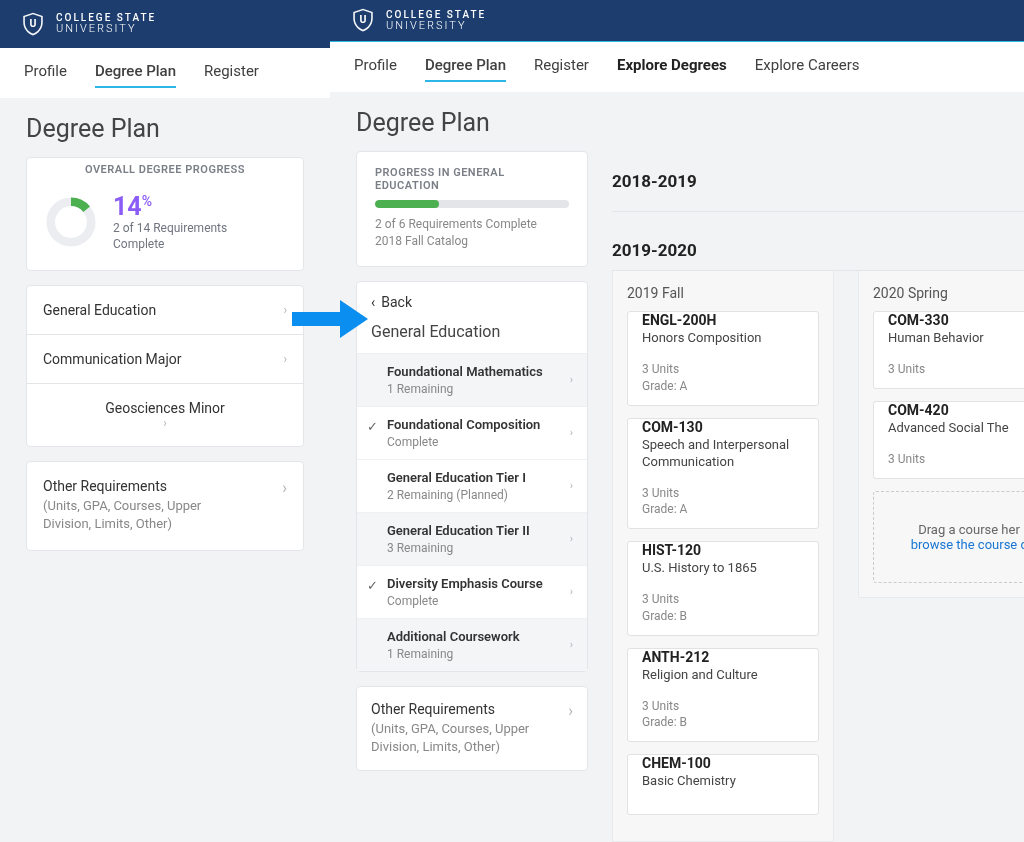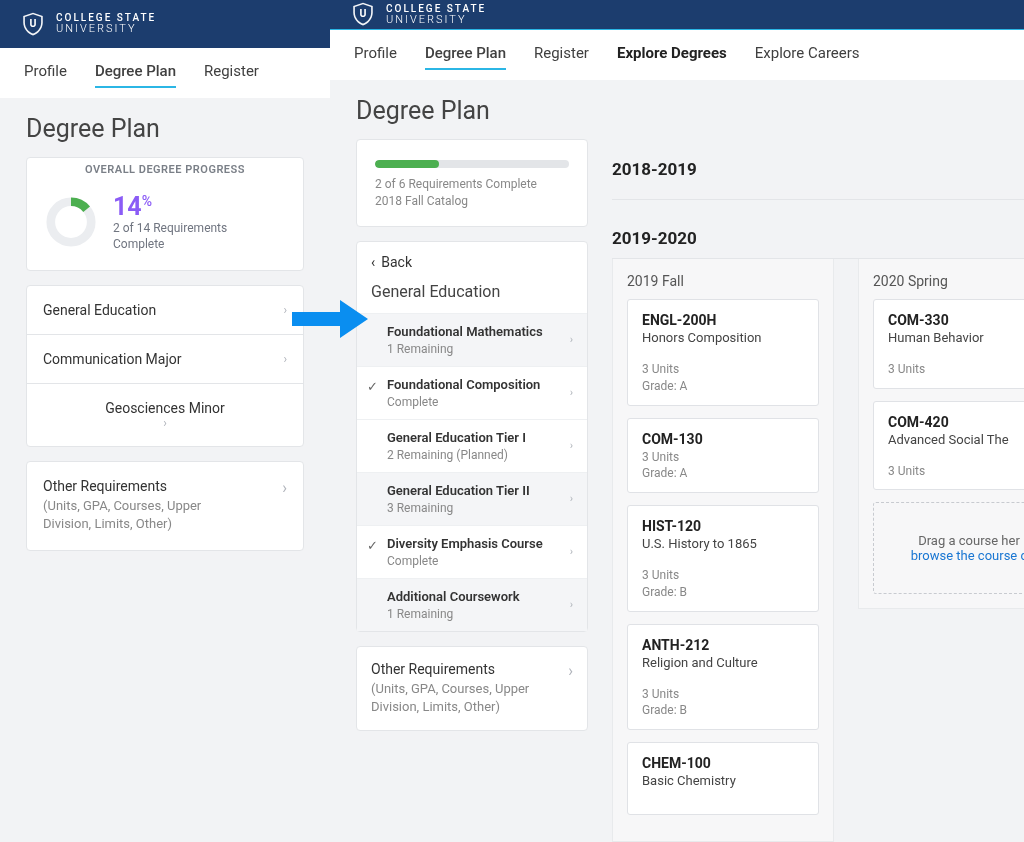--- a/index.html
+++ b/index.html
@@ -139,21 +139,21 @@
 .check-mark { position: absolute; left: 10px; top: 12px; color: #666; font-size: 13px; }
 .other-card-r { margin-top: 14px; padding: 14px; display: flex; justify-content: space-between; align-items: flex-start; }
 .year-hdr { font-size: 17px; font-weight: 700; color: #222; padding: 20px 0 10px; }
 .terms-row { display: flex; gap: 24px; }
 .term-col { width: 222px; flex-shrink: 0; }
 .term-label { font-size: 14px; color: #555; margin-bottom: 10px; }
 .course-card {
   background: #fff;
   border: 1px solid #e0e2e6;
   border-radius: 3px;
-  padding: 12px 14px 10px;
+  padding: 0 14px 10px;
   margin-bottom: 12px;
 }
 .course-code { font-size: 14px; font-weight: 700; color: #222; margin-bottom: 2px; }
 .course-title { font-size: 13px; color: #444; line-height: 1.3; margin-bottom: 14px; }
 .course-meta { font-size: 12px; color: #888; line-height: 1.4; }
 .drop-zone {
   border: 1px dashed #c8cbd0;
   border-radius: 3px;
   padding: 30px 14px;
   text-align: center;
@@ -254,20 +254,21 @@
       <div class="nav-item active">Degree Plan</div>
       <div class="nav-item">Register</div>
       <div class="nav-item bold">Explore Degrees</div>
       <div class="nav-item">Explore Careers</div>
     </div>
     <div class="page-title">Degree Plan</div>
 
     <div class="right-body">
       <div class="sidebar-col">
         <div class="card progress-card-right">
+          <div class="hdr2">PROGRESS IN GENERAL EDUCATION</div>
           <div class="bar-track">
               <div class="bar-fill" style="width:33%"></div>
             </div>
           <div class="small-grey">2 of 6 Requirements Complete</div>
           <div class="small-grey">2018 Fall Catalog</div>
         </div>
 
         <div class="card sub-card">
           <div class="back-link">
             <span>‹</span>
@@ -342,20 +343,21 @@
               <div class="term-label">2019 Fall</div>
               <div id="fall-courses">
                   <div class="course-card">
                     <div class="course-code">ENGL-200H</div>
                     <div class="course-title">Honors Composition</div>
                     <div class="course-meta">3 Units</div>
                     <div class="course-meta">Grade: A</div>
                   </div>
                   <div class="course-card">
                     <div class="course-code">COM-130</div>
+                    <div class="course-title">Speech and Interpersonal Communication</div>
                     <div class="course-meta">3 Units</div>
                     <div class="course-meta">Grade: A</div>
                   </div>
                   <div class="course-card">
                     <div class="course-code">HIST-120</div>
                     <div class="course-title">U.S. History to 1865</div>
                     <div class="course-meta">3 Units</div>
                     <div class="course-meta">Grade: B</div>
                   </div>
                   <div class="course-card">

